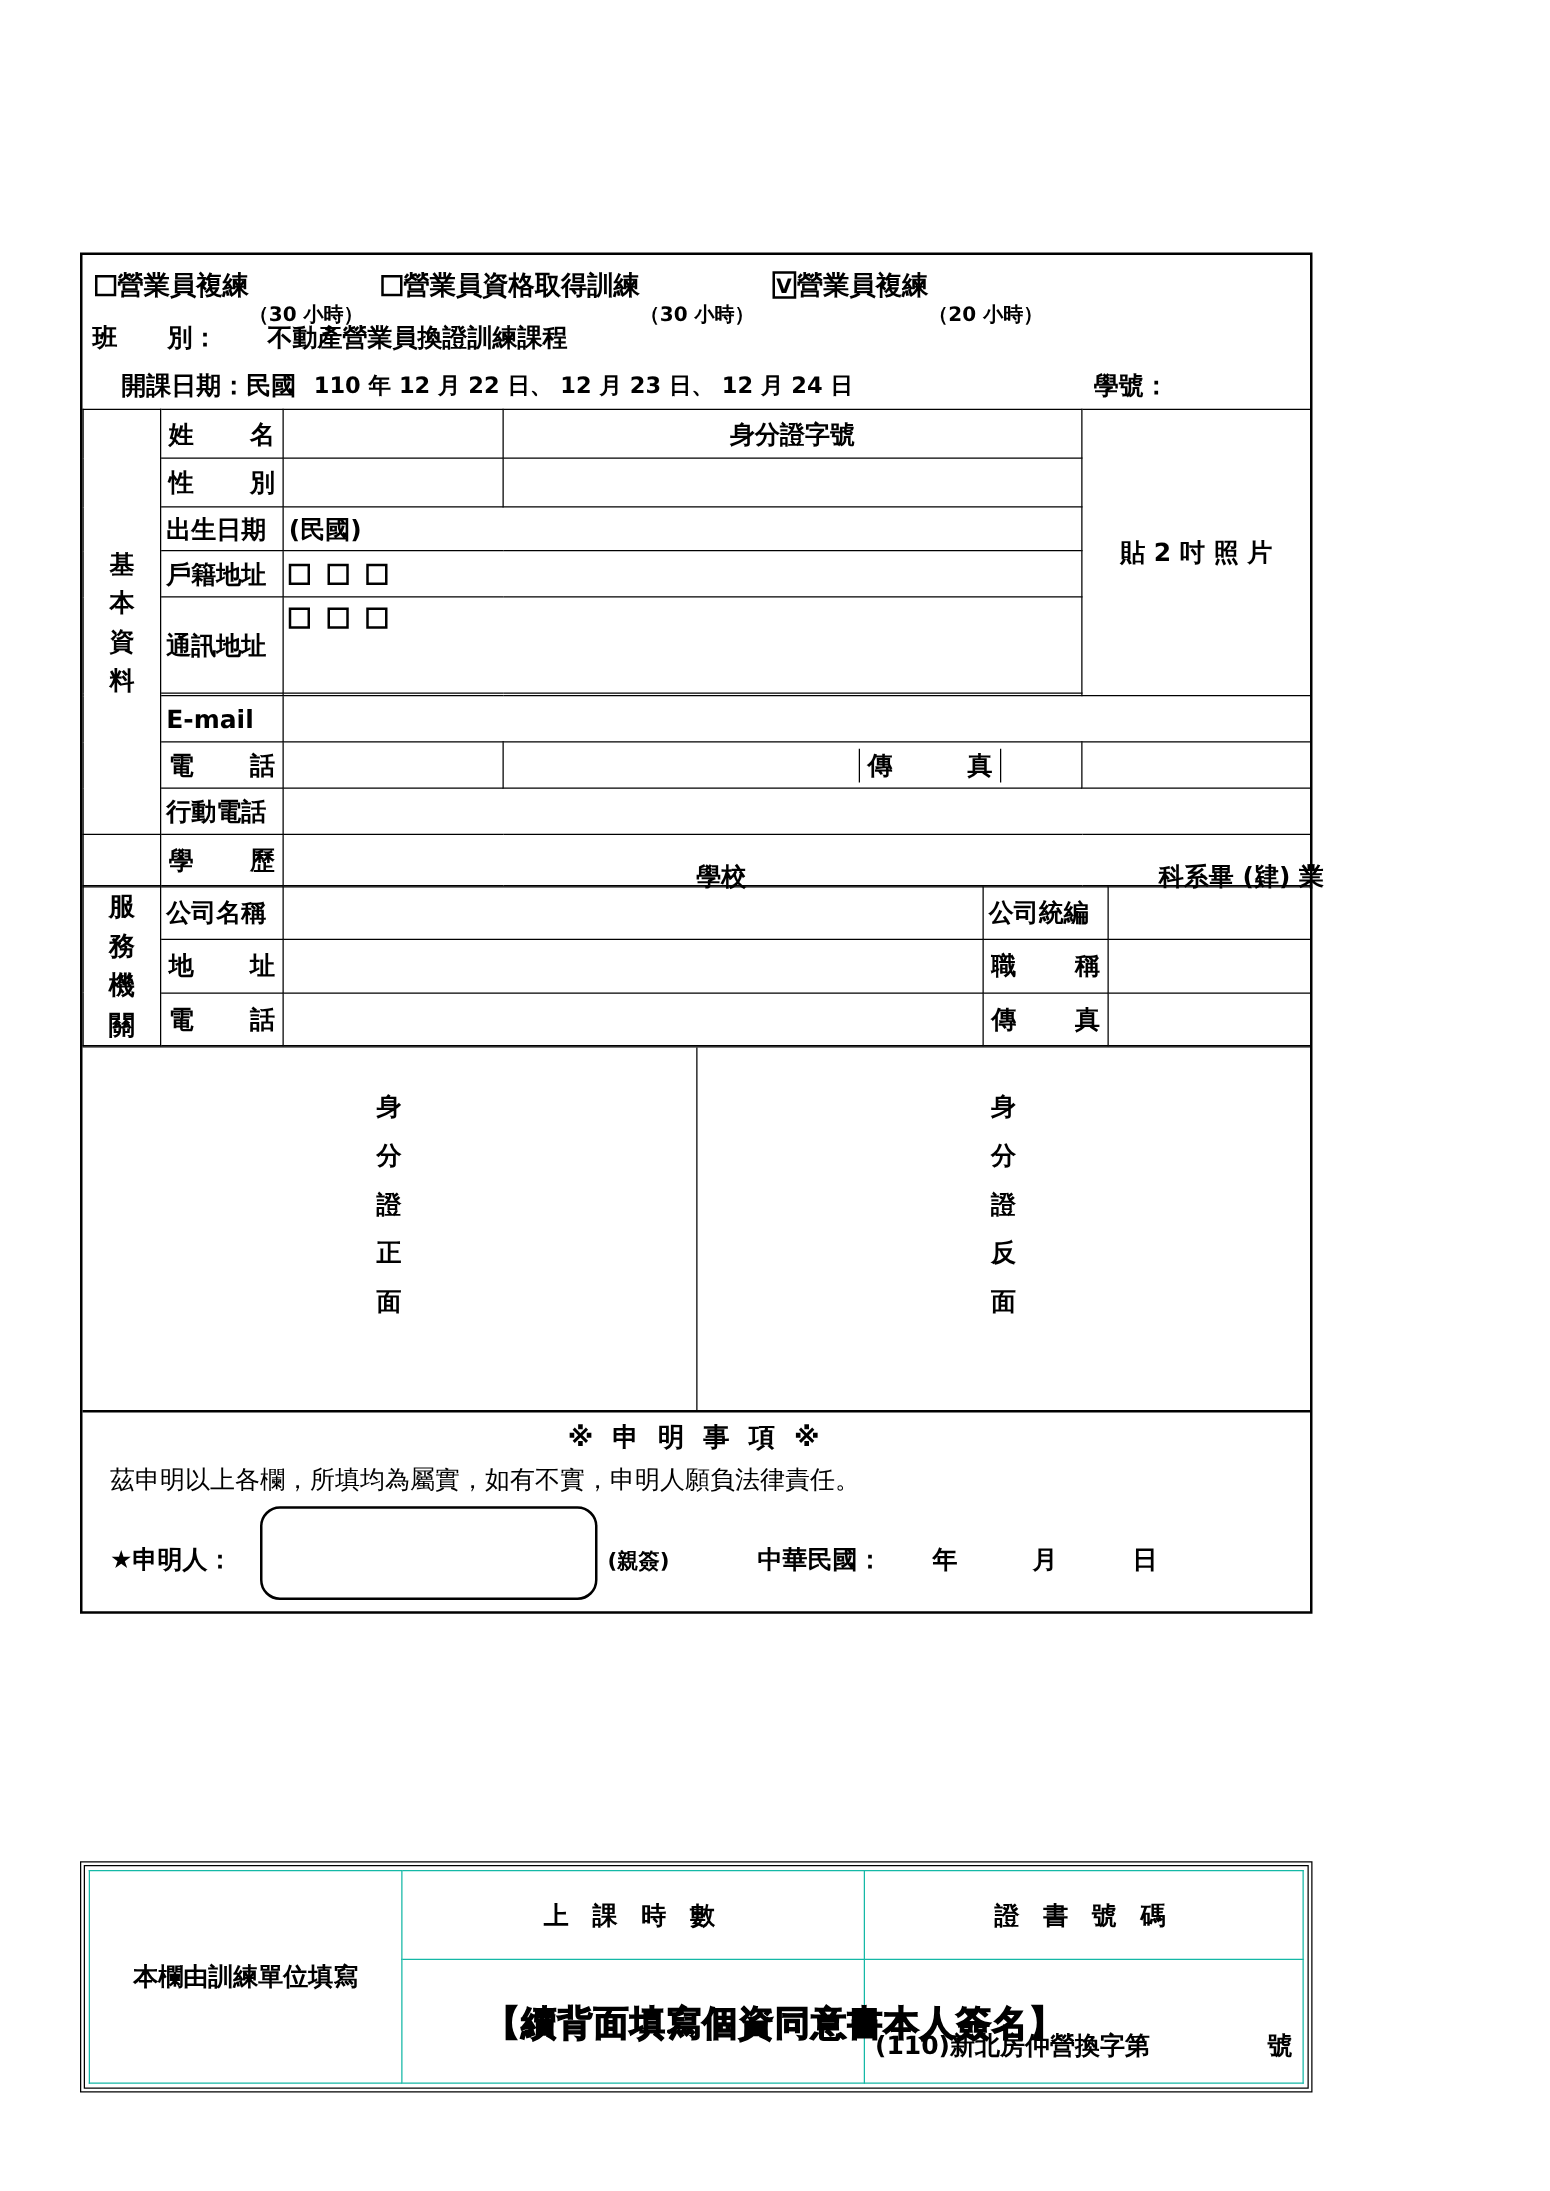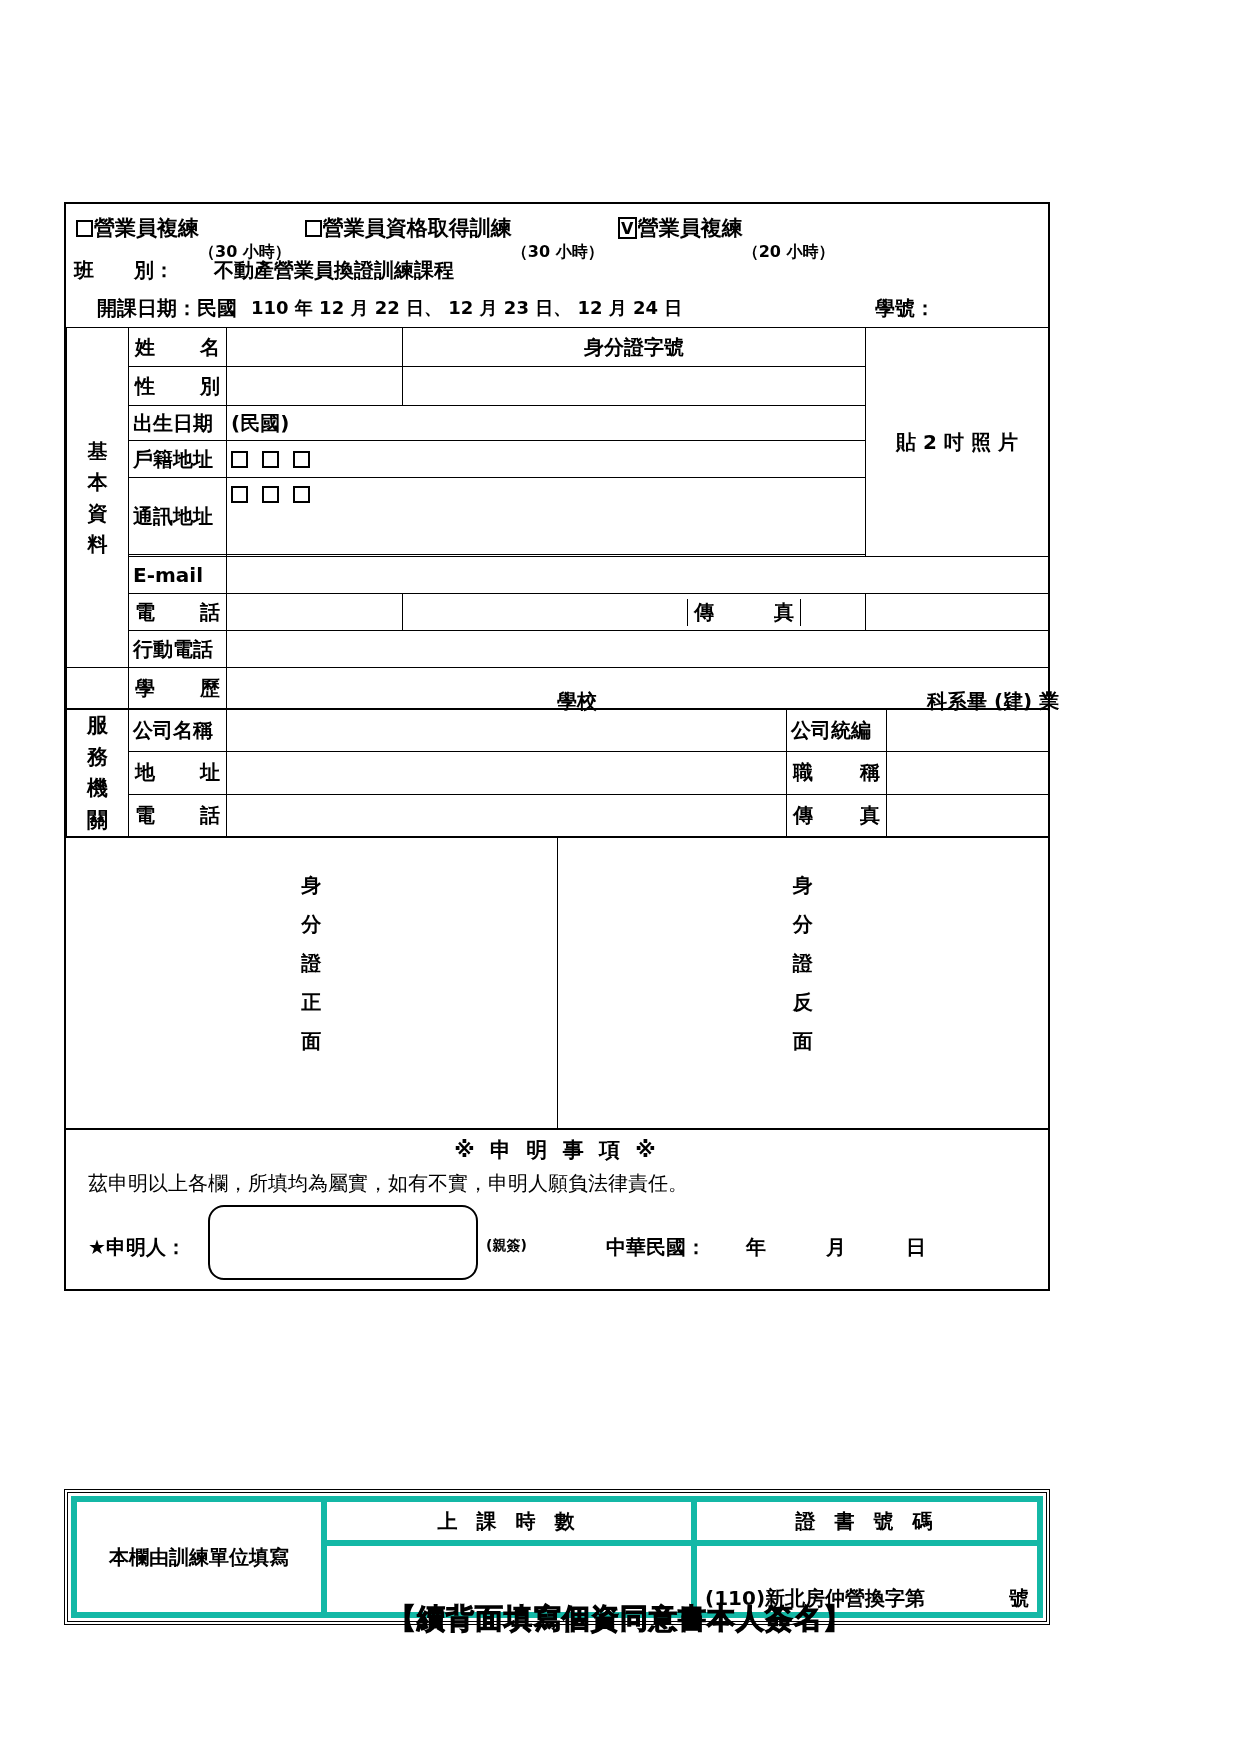--- a/index.html
+++ b/index.html
@@ -224,21 +224,21 @@
     width: 270px;
     height: 75px;
     border: 2px solid #000;
     border-radius: 16px;
     box-sizing: border-box;
   }
   .sign-note {
     position: absolute;
     left: 420px;
     top: 40px;
-    font-size: 14px;
+    font-size: 17px;
     font-weight: bold;
   }
   .sign-date {
     position: absolute;
     left: 540px;
     top: 37px;
     font-size: 20px;
     font-weight: bold;
     white-space: pre;
   }
@@ -252,24 +252,24 @@
     border: 4px double #000;
     box-sizing: border-box;
     padding: 3px;
   }
   table.official {
     border-collapse: collapse;
     width: 100%;
     table-layout: fixed;
   }
   table.official td {
-    border: 6px solid #14b8a6;
-    font-size: 20px;
-    font-weight: bold;
-    padding: 0 8px;
+    border: 1px solid #14b8a6;
+    font-size: 20px;
+    font-weight: bold;
+    padding: 16px 8px;
     vertical-align: middle;
   }
   .off-lbl { width: 250px; text-align: center; font-size: 20px; }
   .off-head { text-align: center; letter-spacing: 6px; height: 38px; }
   .off-cell { height: 66px; }
   .cert-line {
     display: flex;
     justify-content: space-between;
     align-items: flex-end;
     height: 100%;

